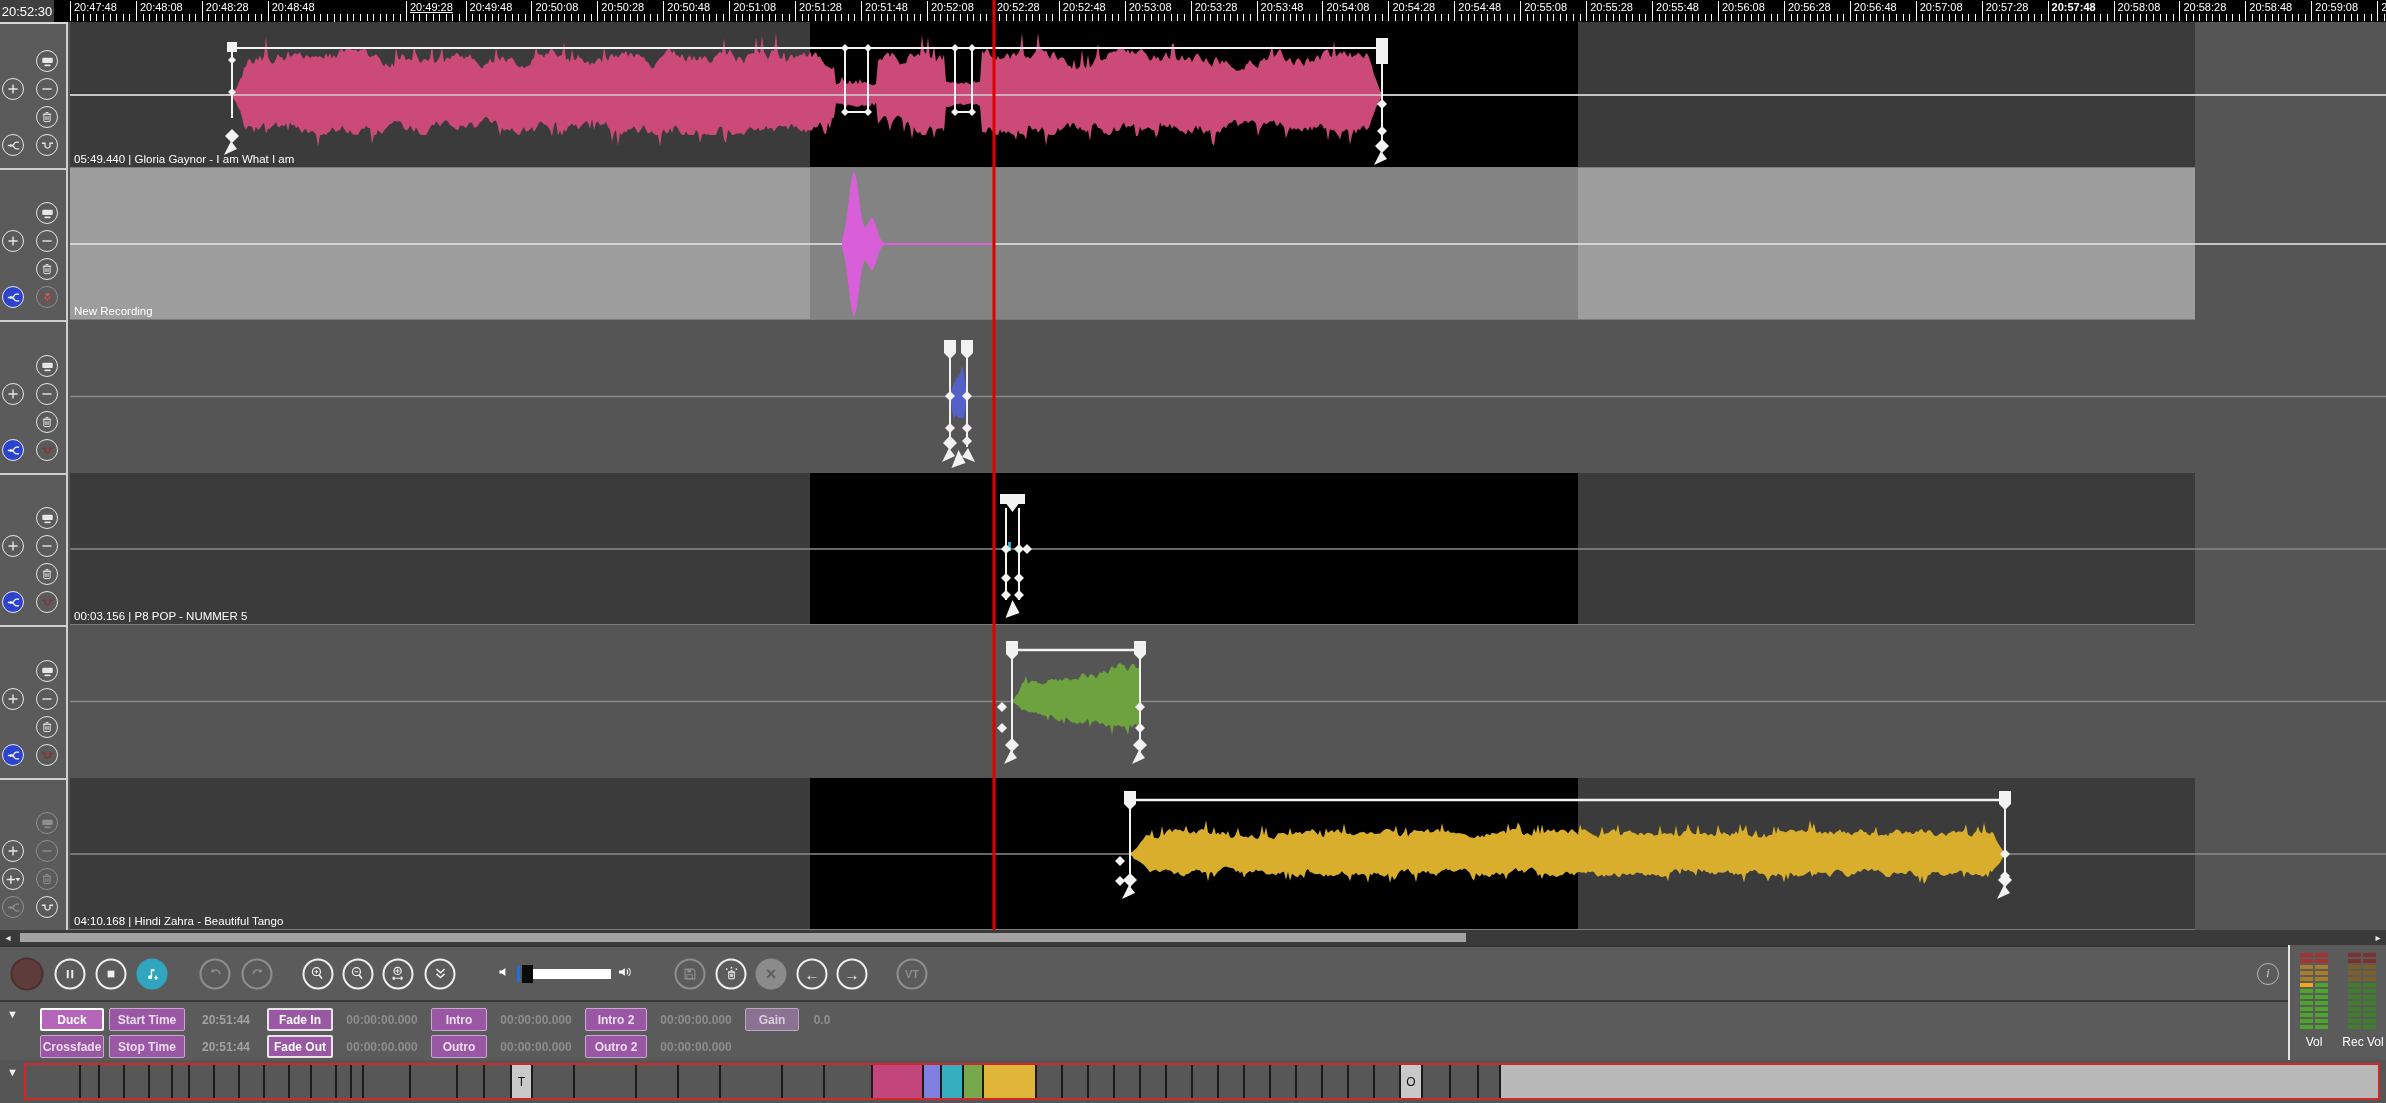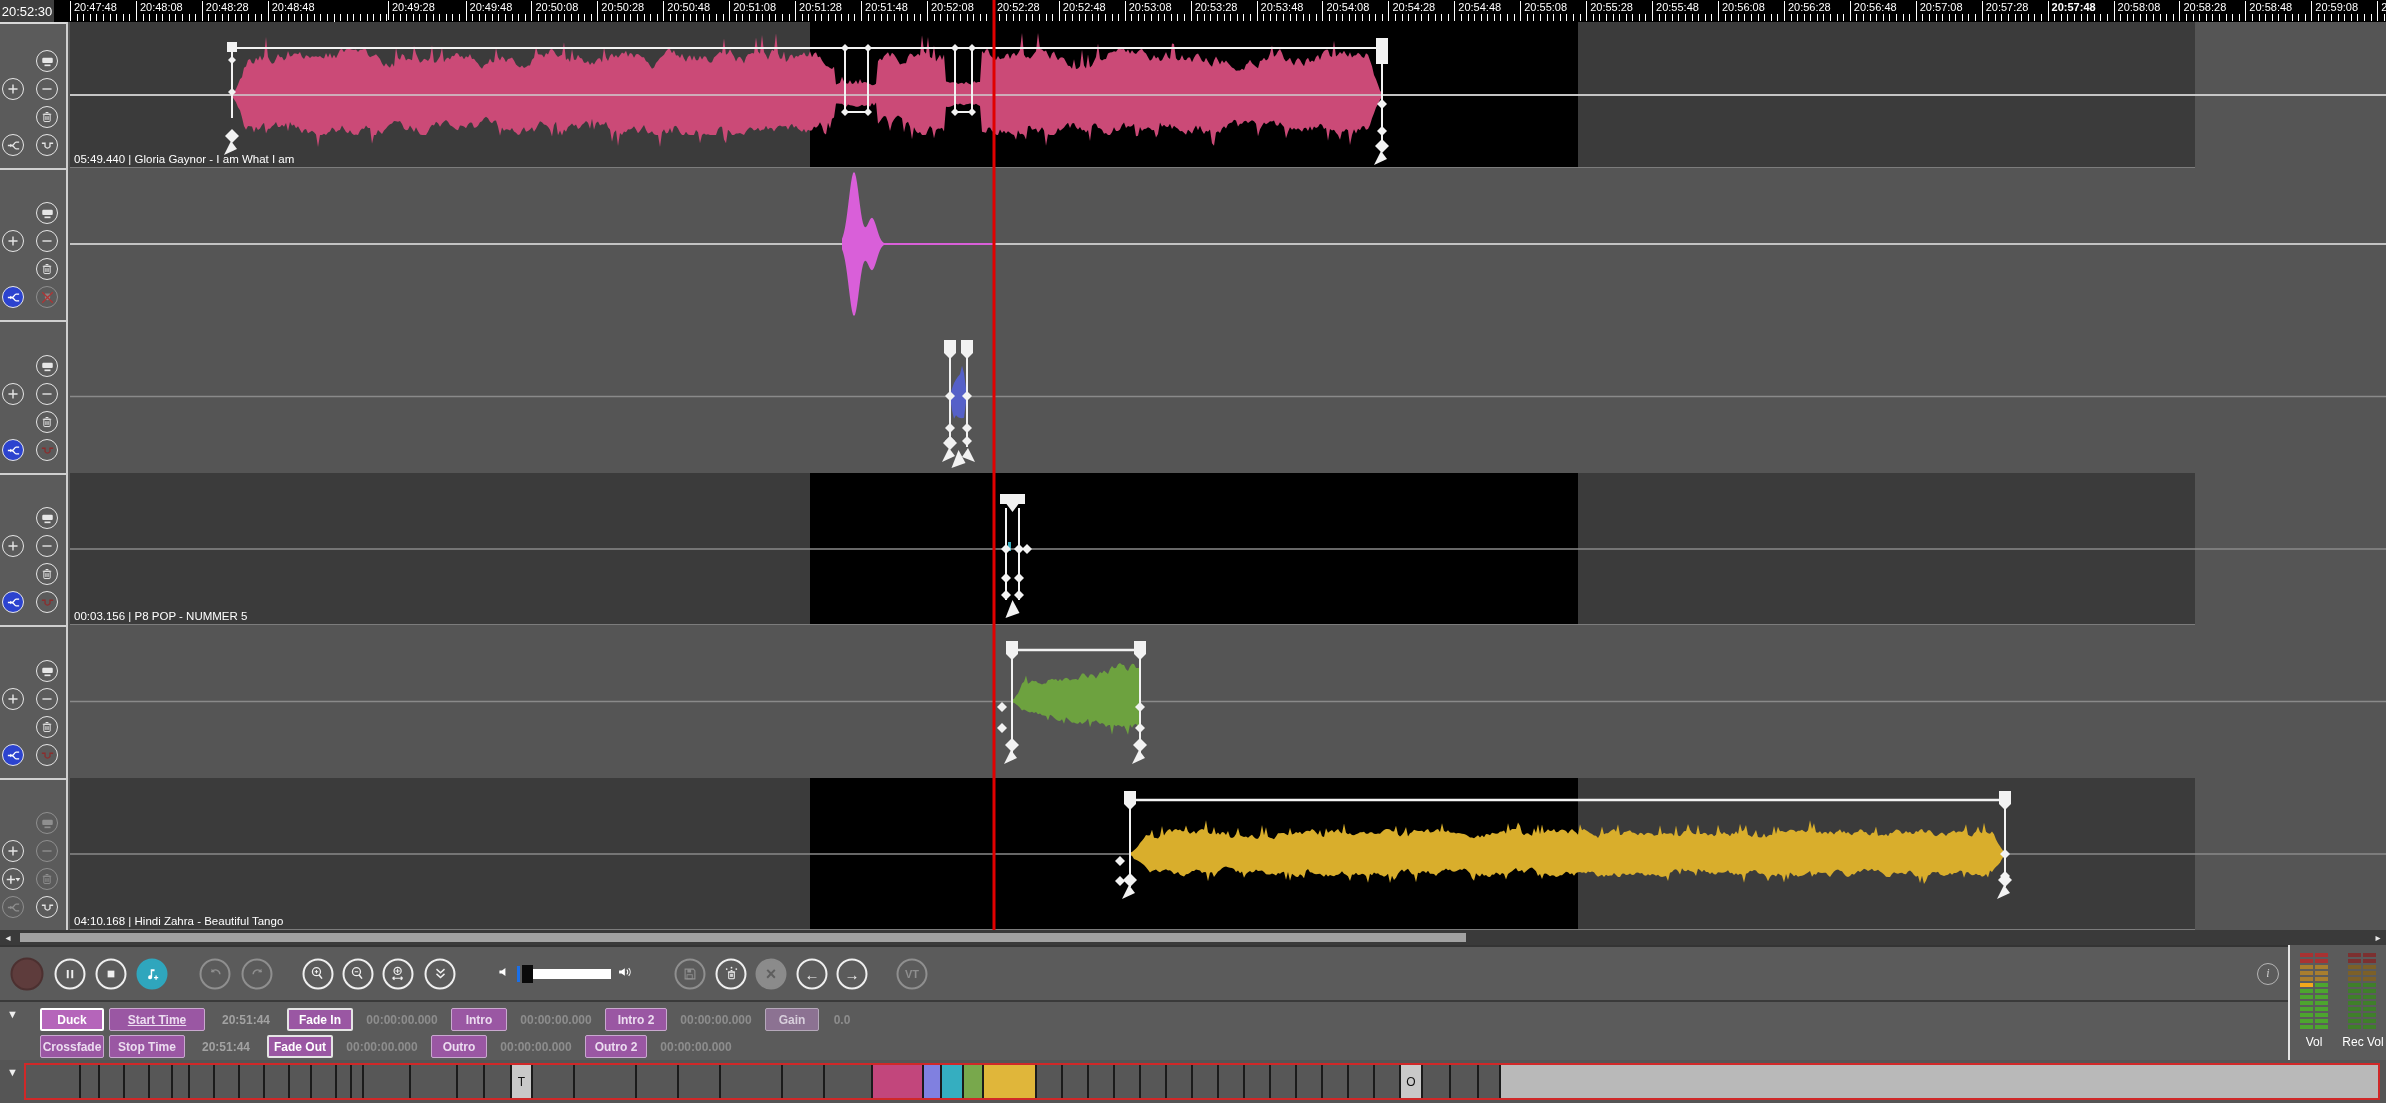--- a/index.html
+++ b/index.html
@@ -70,21 +70,21 @@
 
 <div class="app">
   <div class="timebox">20:52:30</div>
   <div class="ruler" id="ruler">
       <div class="ticks"></div>
       <span class="rlabel" style="left: 16px;">20:47:48</span>
       <span class="rlabel" style="left: 81.92px;">20:48:08</span>
       <span class="rlabel" style="left: 147.84px;">20:48:28</span>
       <span class="rlabel" style="left: 213.76px;">20:48:48</span>
       <span class="rlabel" style="left: 279.68px; margin-top: 19px;">20:49:08</span>
-      <span class="rlabel" style="left: 334px;">20:49:28</span>
+      <span class="rlabel" style="left: 352px; text-decoration: underline;">20:49:28</span>
       <span class="rlabel" style="left: 411.52px;">20:49:48</span>
       <span class="rlabel" style="left: 477.44px;">20:50:08</span>
       <span class="rlabel" style="left: 543.36px;">20:50:28</span>
       <span class="rlabel" style="left: 609.28px;">20:50:48</span>
       <span class="rlabel" style="left: 675.2px;">20:51:08</span>
       <span class="rlabel" style="left: 741.12px;">20:51:28</span>
       <span class="rlabel" style="left: 807.04px;">20:51:48</span>
       <span class="rlabel" style="left: 872.96px;">20:52:08</span>
       <span class="rlabel" style="left: 938.88px;">20:52:28</span>
       <span class="rlabel" style="left: 1004.8px;">20:52:48</span>
@@ -106,20 +106,24 @@
       <span class="rlabel" style="left: 2059.52px;">20:58:08</span>
       <span class="rlabel" style="left: 2125.44px;">20:58:28</span>
       <span class="rlabel" style="left: 2191.36px;">20:58:48</span>
       <span class="rlabel" style="left: 2257.28px;">20:59:08</span>
       <span class="rlabel" style="left: 2323.2px;">20:59:28</span>
     </div>
   <div class="tracks" id="tracks">
       <div class="track" style="top: 0px; height: 146px; background: rgb(59, 59, 59);">
         <div class="pure" style="background: rgb(0, 0, 0);"></div>
         <div class="tlabel">05:49.440 | Gloria Gaynor - I am What I am</div>
+      </div>
+      <div class="track" style="top: 146px; height: 152px; background: rgb(157, 157, 157);">
+        <div class="pure" style="background: rgb(131, 131, 131);"></div>
+        <div class="tlabel">New Recording</div>
       </div>
       <div class="track" style="top: 451px; height: 152px; background: rgb(59, 59, 59);">
         <div class="pure" style="background: rgb(0, 0, 0);"></div>
         <div class="tlabel">00:03.156 | P8 POP - NUMMER 5</div>
       </div>
       <div class="track" style="top: 756px; height: 152px; background: rgb(59, 59, 59);">
         <div class="pure" style="background: rgb(0, 0, 0);"></div>
         <div class="tlabel">04:10.168 | Hindi Zahra - Beautiful Tango</div>
       </div>
     </div>
@@ -607,21 +611,21 @@
           <path d="M2 8v4h3.2L9.5 15V5L5.2 8z" fill="#fff"></path>
           <path d="M12 7a4.2 4.2 0 0 1 0 6M14.5 5a7.5 7.5 0 0 1 0 10" stroke="#fff" stroke-width="1.4" fill="none"></path>
         </svg></div>
       <div class="infobtn" style="left: 2268px;">i</div>
     </div>
 
   <div class="editpanel" id="editpanel">
     <div class="tri" style="left:7px;top:6px;">▼</div>
     <div class="prow" style="top:6px" id="prow1">
         <div class="pbtn active" style="width: 64px;">Duck</div>
-        <div class="pbtn" style="width: 96px; text-decoration: underline;">Start Time</div>
+        <div class="pbtn" style="width: 76px;">Start Time</div>
         <div class="pval bright" style="width: 72px;">20:51:44</div>
         <div class="pbtn fade" style="width: 66px;">Fade In</div>
         <div class="pval" style="width: 88px;">00:00:00.000</div>
         <div class="pbtn" style="width: 56px;">Intro</div>
         <div class="pval" style="width: 88px;">00:00:00.000</div>
         <div class="pbtn" style="width: 62px;">Intro 2</div>
         <div class="pval" style="width: 88px;">00:00:00.000</div>
         <div class="pbtn gain" style="width: 54px;">Gain</div>
         <div class="pval" style="width: 36px;">0.0</div>
       </div>

